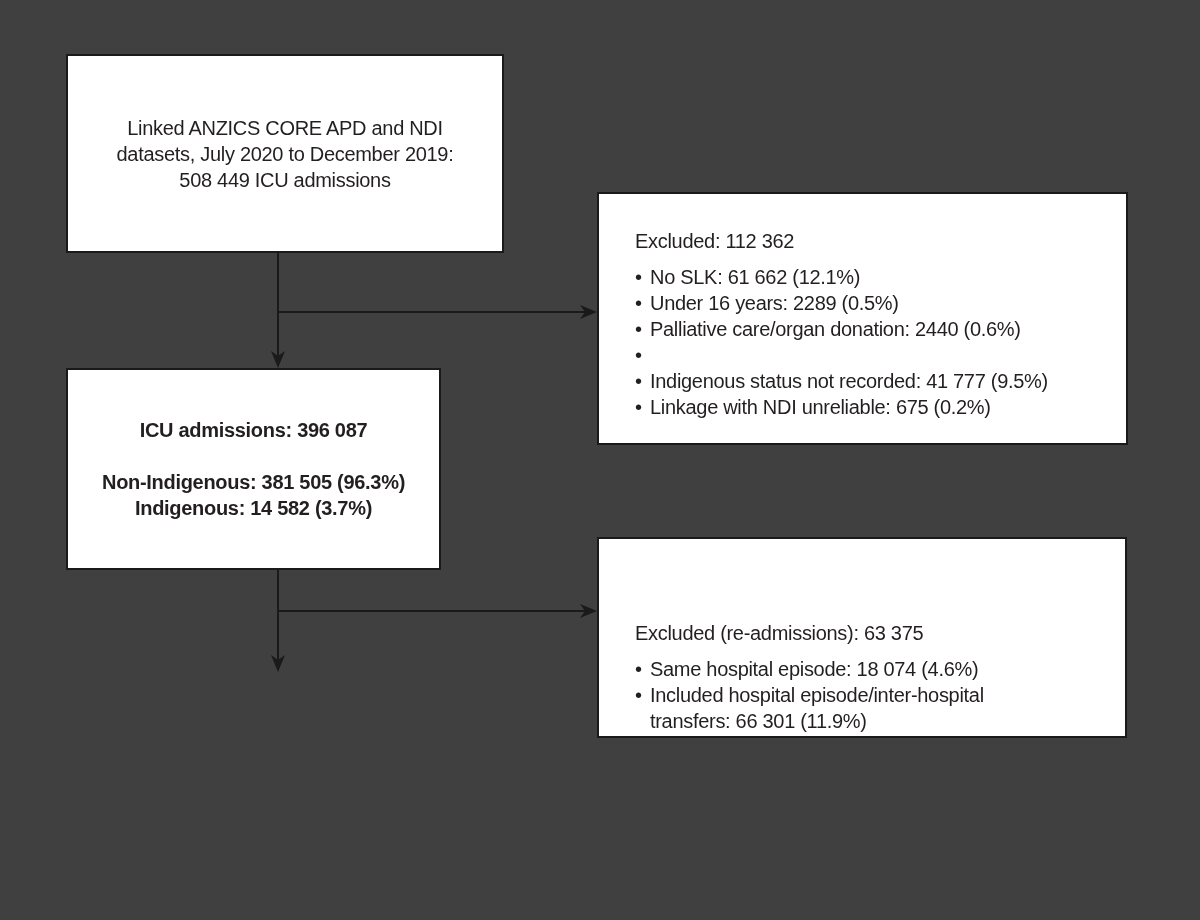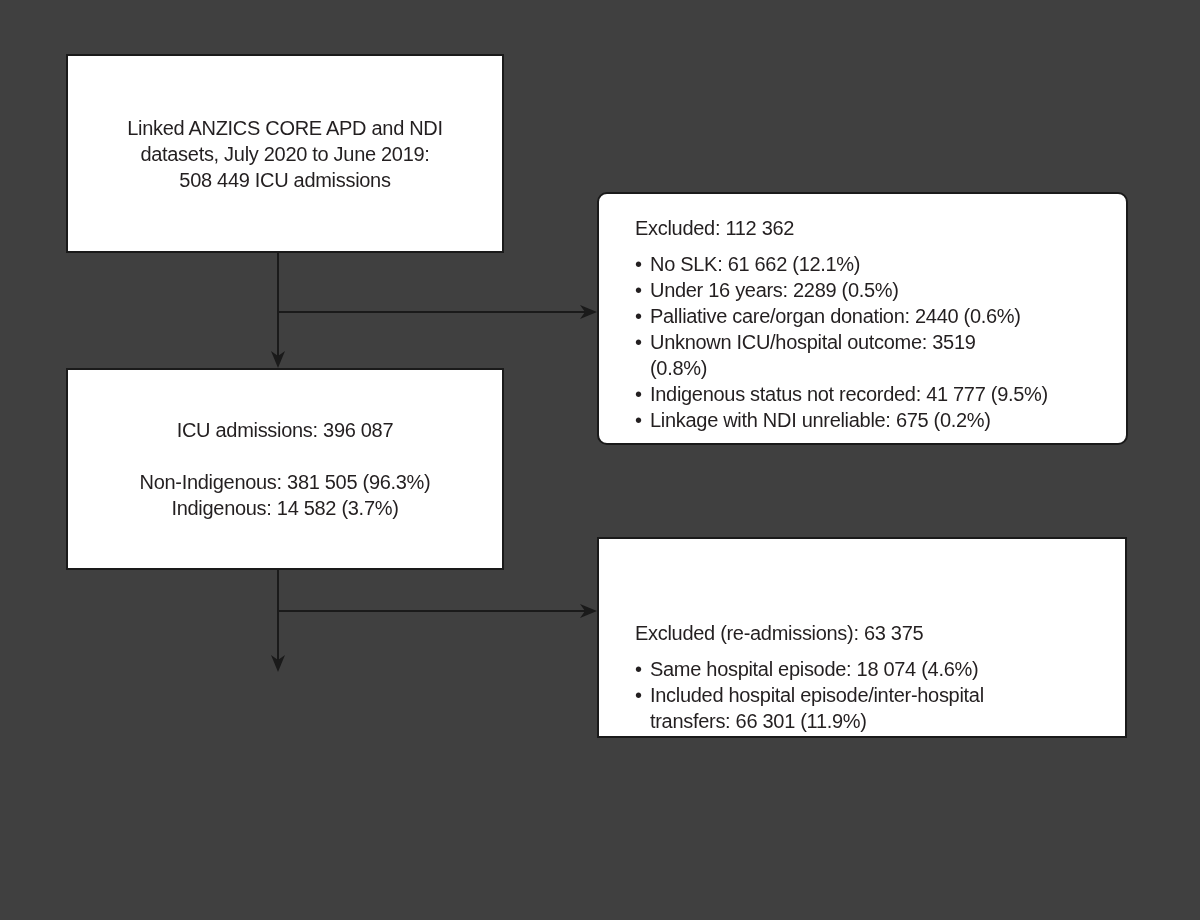--- a/index.html
+++ b/index.html
@@ -41,22 +41,22 @@
     text-align: center;
     padding: 10px;
   }
   .box.list {
     display: flex;
     flex-direction: column;
     justify-content: center;
     padding: 12px 8px 2px 36px;
   }
   #box-source { left: 66px; top: 54px; width: 438px; height: 199px; }
-  #box-excluded-primary { left: 597px; top: 192px; width: 531px; height: 253px; border-radius: 10px; }
-  #box-icu { left: 66px; top: 368px; width: 438px; height: 202px; }
+  #box-excluded-primary { left: 597px; top: 192px; width: 531px; height: 253px; }
+  #box-icu { left: 66px; top: 368px; width: 375px; height: 202px; font-weight: bold; }
   #box-excluded-readmissions { left: 597px; top: 537px; width: 530px; height: 201px; justify-content: flex-end; }
   #box-included { left: 66px; top: 672px; width: 438px; height: 200px; }
 
   .tline { white-space: nowrap; }
   .vspace { height: 26px; }
   .list-header { margin-bottom: 10px; white-space: nowrap; }
   .bullet-item { display: flex; align-items: flex-start; }
   .bullet { width: 15px; flex: none; }
   .item-lines { min-width: 0; }
 </style>
@@ -83,21 +83,21 @@
     </g>
 
     <g>
       <line x1="277" y1="611" x2="586" y2="611" stroke="#1a1a1a" stroke-width="2"></line>
       <polygon points="597,611 580,604 585,611 580,618" fill="#1a1a1a"></polygon>
     </g>
   </svg>
 
   <div class="box center" id="box-source">
     <div class="tline">Linked ANZICS CORE APD and NDI</div>
-    <div class="tline">datasets, July 2020 to June 2019:</div>
+    <div class="tline">datasets, July 2020 to December 2019:</div>
     <div class="tline">508 449 ICU admissions</div>
   </div>
 
   <div class="box list" id="box-excluded-primary">
     <div class="list-header">Excluded: 112 362</div>
     <div class="bullet-item">
       <span class="bullet">•</span>
       <span class="item-lines">
         <div class="tline">No SLK: 61 662 (12.1%)</div>
       </span>
@@ -109,24 +109,20 @@
       </span>
     </div>
     <div class="bullet-item">
       <span class="bullet">•</span>
       <span class="item-lines">
         <div class="tline">Palliative care/organ donation: 2440 (0.6%)</div>
       </span>
     </div>
     <div class="bullet-item">
       <span class="bullet">•</span>
-      <span class="item-lines">
-        <div class="tline">Unknown ICU/hospital outcome: 3519</div>
-        <div class="tline">(0.8%)</div>
-      </span>
     </div>
     <div class="bullet-item">
       <span class="bullet">•</span>
       <span class="item-lines">
         <div class="tline">Indigenous status not recorded: 41 777 (9.5%)</div>
       </span>
     </div>
     <div class="bullet-item">
       <span class="bullet">•</span>
       <span class="item-lines">

